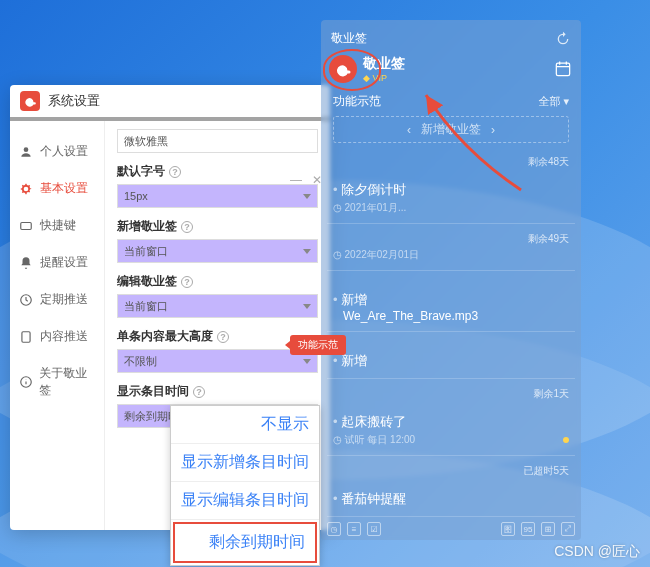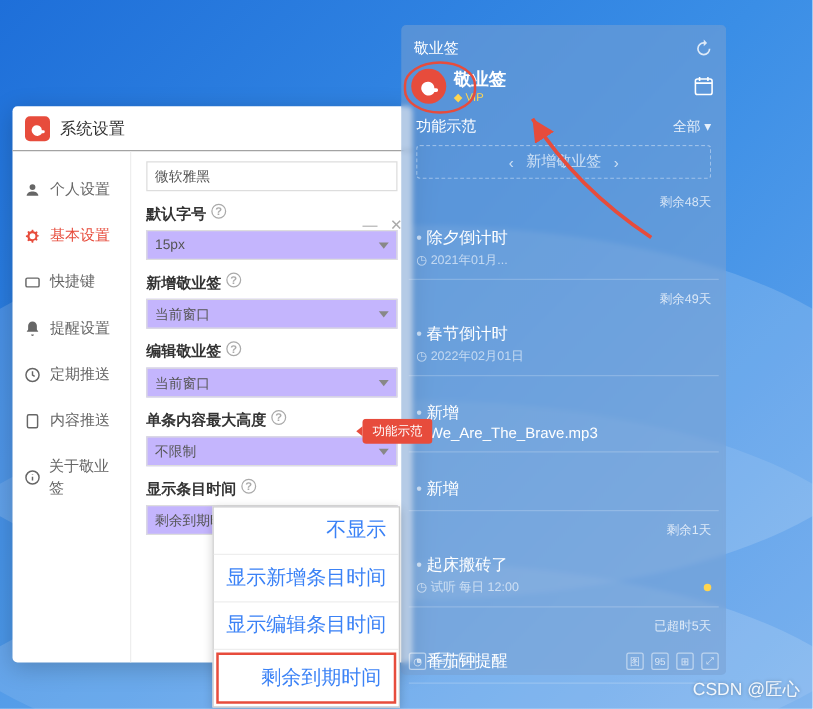--- a/index.html
+++ b/index.html
@@ -4,33 +4,33 @@
 <style>
 *{margin:0;padding:0;box-sizing:border-box;font-family:"Microsoft YaHei",sans-serif;}
 body{width:650px;height:567px;background:linear-gradient(135deg,#1e6fd9 0%,#3a8ee6 50%,#6ba8ec 100%);position:relative;overflow:hidden;}
 .bg-wave{position:absolute;width:120%;height:300px;background:rgba(255,255,255,0.15);border-radius:50%;left:-10%;}
 .bg-wave.w1{top:180px;}
 .bg-wave.w2{top:320px;background:rgba(255,255,255,0.1);}
 .bg-wave.w3{top:450px;}
 
 
 .settings-window{position:absolute;left:10px;top:85px;width:320px;height:445px;background:#fff;border-radius:4px;box-shadow:0 4px 20px rgba(0,0,0,0.2);display:flex;flex-direction:column;}
-.settings-titlebar{height:36px;display:flex;align-items:center;padding:0 10px;border-bottom:1px solid #a3a3a3;}
+.settings-titlebar{height:36px;display:flex;align-items:center;padding:0 10px;border-bottom:4px solid #a3a3a3;}
 .app-icon{width:20px;height:20px;background:#e74c3c;border-radius:4px;display:flex;align-items:center;justify-content:center;margin-right:8px;}
 .app-icon svg{width:14px;height:14px;fill:#fff;}
 .settings-title{font-size:13px;color:#333;}
 .settings-body{display:flex;flex:1;overflow:hidden;}
 .sidebar{width:95px;border-right:1px solid #eee;padding-top:12px;}
 .sidebar-item{display:flex;align-items:center;padding:10px 8px;font-size:12px;color:#666;cursor:pointer;}
 .sidebar-item.active{color:#e74c3c;}
 .sidebar-icon{width:16px;height:16px;margin-right:6px;display:inline-flex;align-items:center;justify-content:center;}
 .sidebar-icon svg{width:14px;height:14px;fill:currentColor;}
 .content{flex:1;padding:8px 12px;overflow-y:auto;font-size:12px;}
 .field-group{margin-bottom:10px;}
-.field-label{color:#333;font-weight:bold;margin-bottom:4px;font-size:12px;display:flex;}
+.field-label{color:#333;font-weight:bold;margin-bottom:4px;font-size:12px;display:flex;align-items:center;}
 .help-icon{width:12px;height:12px;border:1px solid #aaa;border-radius:50%;font-size:9px;color:#aaa;display:inline-flex;align-items:center;justify-content:center;margin-left:4px;}
 .select-box{width:100%;height:24px;border:1px solid #ddd;border-radius:0;padding:0 6px;font-size:11px;color:#555;display:flex;align-items:center;background:#c4b5fd;position:relative;}
 .select-box::after{content:"";position:absolute;right:6px;top:9px;border-left:4px solid transparent;border-right:4px solid transparent;border-top:5px solid #888;}
 .single-value{height:24px;border:1px solid #ddd;padding:0 6px;font-size:11px;display:flex;align-items:center;color:#555;}
 .dropdown{position:absolute;left:170px;top:405px;width:150px;background:#fff;border:1px solid #ccc;box-shadow:0 2px 8px rgba(0,0,0,0.2);z-index:10;}
 .dropdown-item{padding:8px 10px;font-size:16px;color:#3b82f6;text-align:right;border-bottom:1px solid #eee;}
 .dropdown-item:last-child{border:2px solid #e74c3c;margin:2px;}
 .tooltip-tag{position:absolute;left:290px;top:335px;background:#e74c3c;color:#fff;font-size:10px;padding:3px 8px;border-radius:3px;z-index:5;}
 .tooltip-tag::before{content:"";position:absolute;left:-5px;top:6px;border-top:4px solid transparent;border-bottom:4px solid transparent;border-right:5px solid #e74c3c;}
 
@@ -264,21 +264,20 @@
         <span class="note-remain">剩余48天</span>
       </div>
     <div class="note-title">除夕倒计时</div>
     <div class="note-date">2021年01月...</div>
   </div>
   <div class="note-item">
     <div class="note-top">
         <span></span>
         <span class="note-remain">剩余49天</span>
       </div>
-    <div class="note-title">春节倒计时</div>
     <div class="note-date">2022年02月01日</div>
   </div>
   <div class="note-item">
     <div class="note-title">新增</div>
     <div style="font-size:12px;padding-left:10px;">We_Are_The_Brave.mp3</div>
   </div>
   <div class="note-item">
     <div class="note-title">新增</div>
   </div>
   <div class="note-item">

